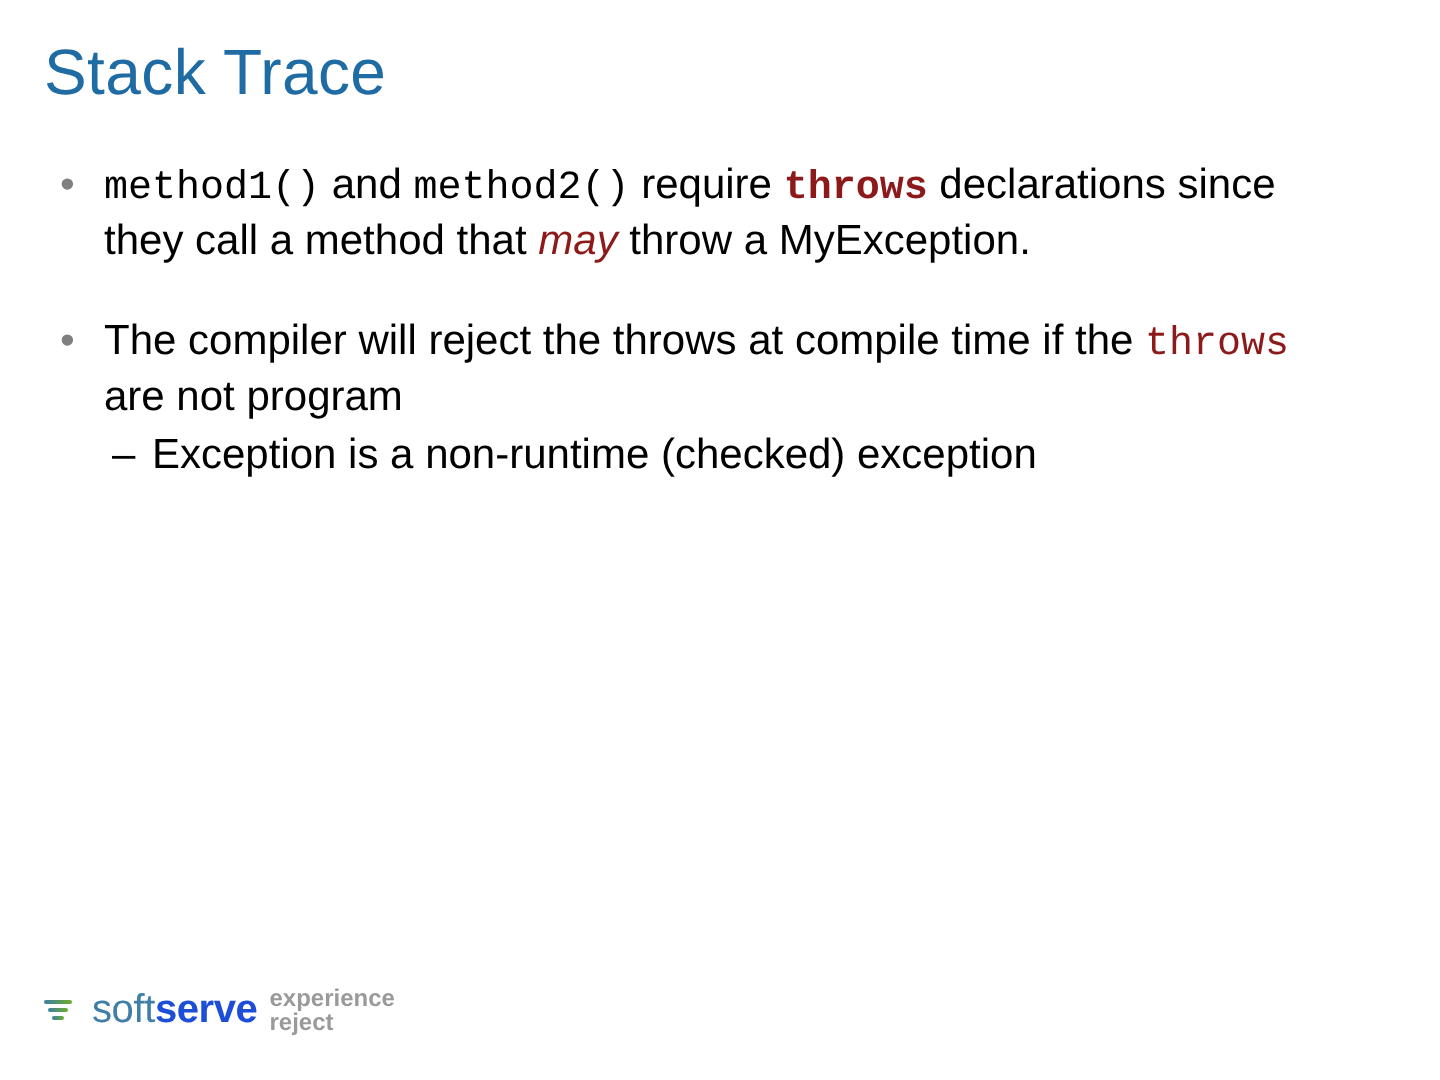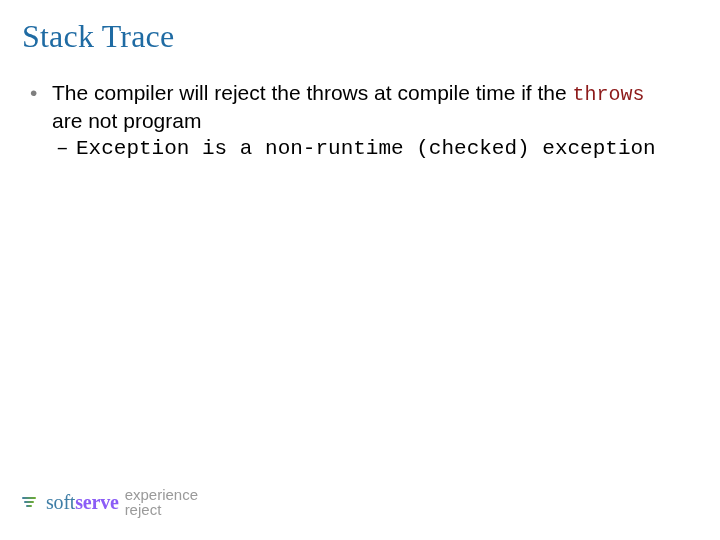--- a/index.html
+++ b/index.html
@@ -19,21 +19,20 @@
     box-sizing: border-box;
   }
   .title {
     position: absolute;
     top: 18px;
     left: 22px;
     font-size: 32px;
     font-weight: 400;
     color: #1f6ba3;
     letter-spacing: 0.2px;
-    font-family: Liberation Serif, serif;
   }
   .body {
     position: absolute;
     top: 80px;
     left: 26px;
     right: 40px;
     font-size: 21px;
     line-height: 1.28;
     color: #000000;
   }
@@ -53,21 +52,20 @@
     left: 4px;
     top: 0;
     color: #7f7f7f;
     font-size: 21px;
     line-height: 1.28;
   }
   ul.level2 {
     list-style: none;
     margin: 2px 0 0 0;
     padding: 0;
-    font-family: Liberation Mono, monospace;
   }
   ul.level2 > li {
     position: relative;
     padding-left: 24px;
     margin-top: 2px;
   }
   ul.level2 > li::before {
     content: "–";
     position: absolute;
     left: 4px;
@@ -103,51 +101,52 @@
     bottom: 22px;
     display: flex;
     align-items: center;
     gap: 6px;
   }
   .brand-logo {
     font-family: Tahoma, Verdana, sans-serif;
     font-size: 20px;
     letter-spacing: -0.2px;
   }
-  .brand-soft { color: #3f7ea6; font-weight: 400; font-family: Liberation Serif, serif; }
-  .brand-serve { color: #8b5cf6; font-weight: 700; font-family: Liberation Serif, serif; }
+  .brand-soft { color: #3f7ea6; font-weight: 400; }
+  .brand-serve { color: #1d4ed8; font-weight: 700; }
   .brand-lines {
     display: inline-block;
     margin-right: 4px;
   }
   .brand-lines span {
     display: block;
     height: 2px;
     background: linear-gradient(to right, #3f7ea6, #6fae2a);
     margin-bottom: 2px;
     border-radius: 1px;
   }
   .brand-lines span:nth-child(1){ width: 14px; }
   .brand-lines span:nth-child(2){ width: 10px; margin-left:2px;}
   .brand-lines span:nth-child(3){ width: 6px; margin-left:4px; margin-bottom:0;}
   .brand-tag {
-    font-size: 15px;
+    font-size: 12px;
     line-height: 1.05;
     color: #9a9a9a;
-    font-weight: 400;
+    font-weight: 700;
   }
 </style>
 </head>
 <body>
 
 <div class="slide">
   <div class="title">Stack Trace</div>
 
   <div class="body">
     <ul class="level1" id="bullets">
+        <li><span class="mono">method1()</span><span> and </span><span class="mono">method2()</span><span> require </span><span class="kw">throws</span><span> declarations since they call a method that </span><span class="em">may</span><span> throw a MyException.</span></li>
         <li><span>The compiler will reject the throws at compile time if the </span><span class="kw-plain">throws</span><span> are not program</span><ul class="level2">
             <li><span>Exception is a non-runtime (checked) exception</span></li>
           </ul></li>
       </ul>
   </div>
 
   <div class="brand">
     <span class="brand-lines">
       <span></span>
         <span></span>

